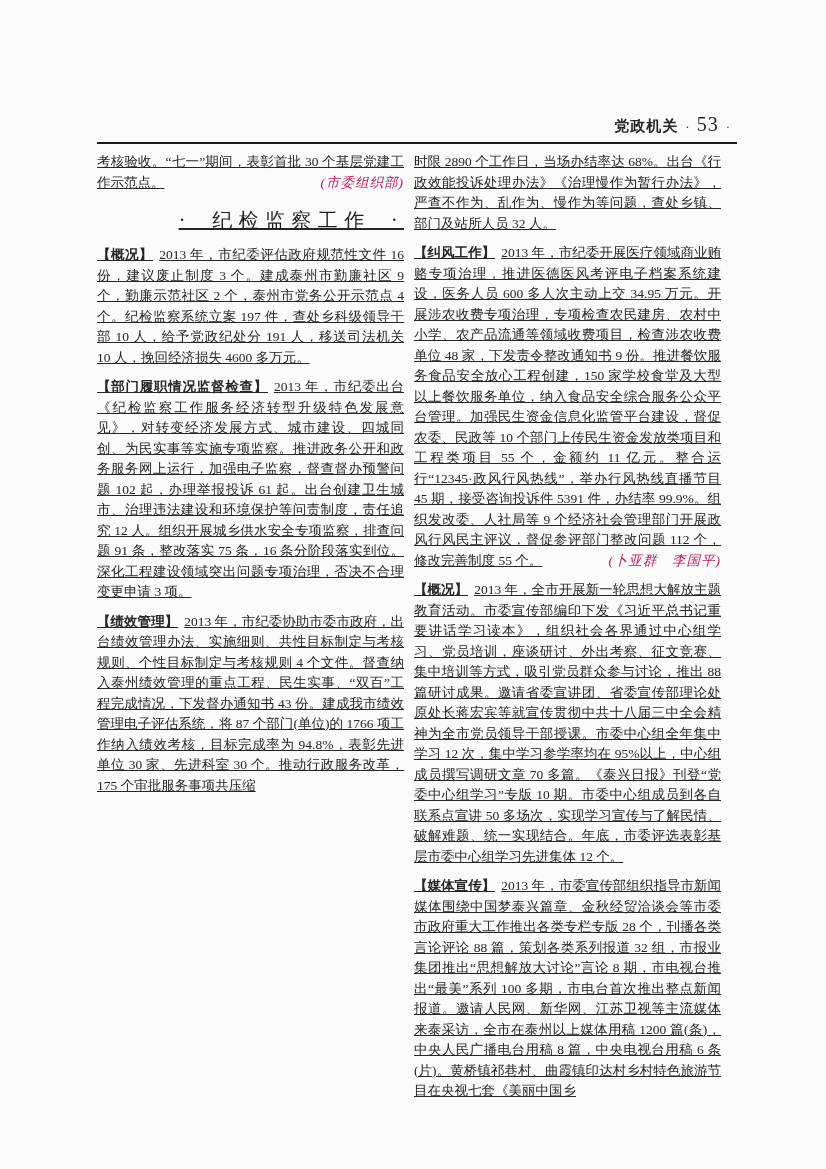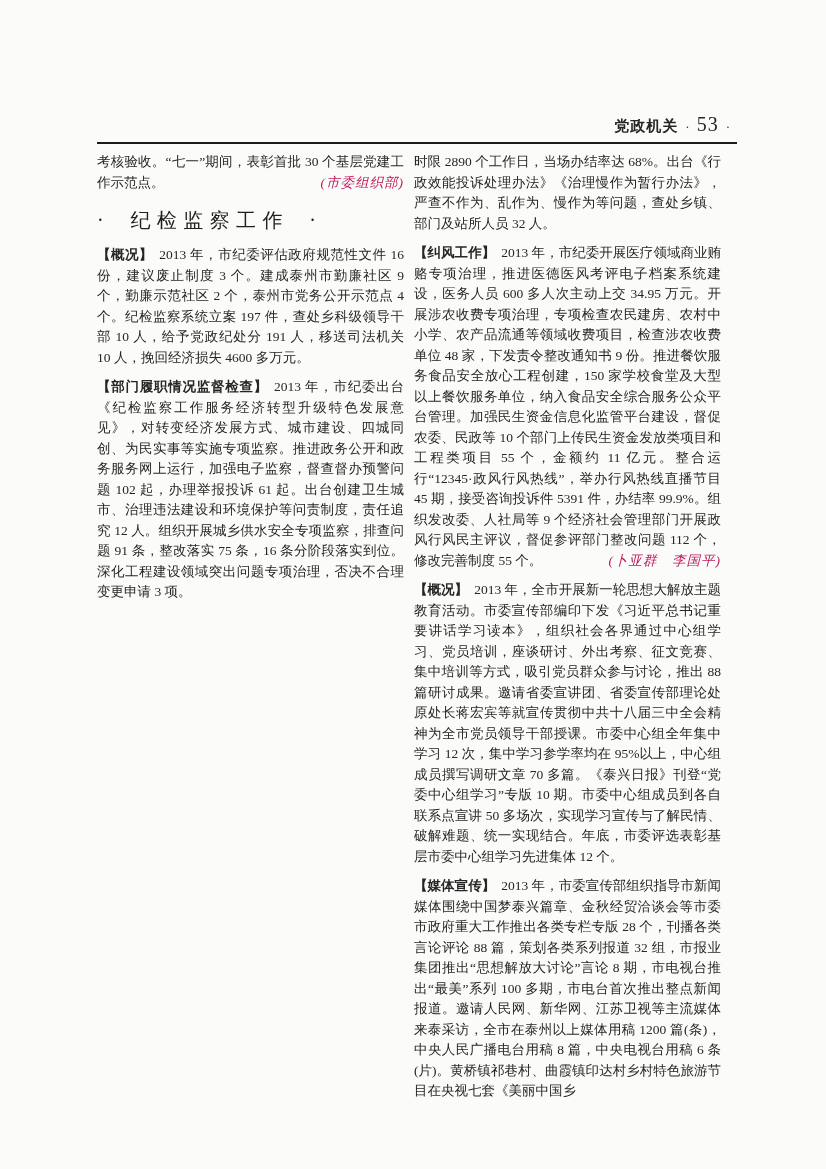--- a/index.html
+++ b/index.html
@@ -26,21 +26,21 @@
   .running-head .dot{padding:0 7px;font-size:13px;color:#333;}
   .running-head .pageno{font-size:20px;letter-spacing:1px;}
   .head-rule{
     position:absolute;top:142px;left:97px;width:640px;height:2px;
     background:#1b1b1b;
   }
 
   
   .columns{
     position:absolute;top:152px;left:97px;width:640px;
-    display:flex;gap:10px;
+    display:flex;gap:10px;text-decoration:underline;
   }
   .col{width:307px;}
 
   .para{
     margin:0 0 9px 0;
     font-size:13.5px;line-height:20.5px;
     text-align:justify;
   }
   .para:last-child{margin-bottom:0;}
   .entry-label{
@@ -51,21 +51,21 @@
   }
   .attr{
     float:right;
     font-style:italic;
     letter-spacing:1px;
     color:#be185d;
   }
   .sec-head{
     margin:14px 0 11px 0;
     font-size:20px;font-weight:normal;
-    text-align:left;
+    text-align:right;
     letter-spacing:0.32em;
     word-spacing:0.45em;
     color:#1f1f1f;
     white-space:nowrap;
   }
 </style>
 </head>
 <body>
 
 <div class="page">
@@ -89,20 +89,23 @@
       <p class="para">
         <span class="entry-label">【概况】</span><span>2013 年，市纪委评估政府规范性文件 16 份，建议废止制度 3 个。建成泰州市勤廉社区 9 个，勤廉示范社区 2 个，泰州市党务公开示范点 4 个。纪检监察系统立案 197 件，查处乡科级领导干部 10 人，给予党政纪处分 191 人，移送司法机关 10 人，挽回经济损失 4600 多万元。</span>
       </p>
 
 
 
       <p class="para">
         <span class="entry-label">【部门履职情况监督检查】</span><span>2013 年，市纪委出台《纪检监察工作服务经济转型升级特色发展意见》，对转变经济发展方式、城市建设、四城同创、为民实事等实施专项监察。推进政务公开和政务服务网上运行，加强电子监察，督查督办预警问题 102 起，办理举报投诉 61 起。出台创建卫生城市、治理违法建设和环境保护等问责制度，责任追究 12 人。组织开展城乡供水安全专项监察，排查问题 91 条，整改落实 75 条，16 条分阶段落实到位。深化工程建设领域突出问题专项治理，否决不合理变更申请 3 项。</span>
       </p>
 
+      <p class="para">
+        <span class="entry-label">【绩效管理】</span><span>2013 年，市纪委协助市委市政府，出台绩效管理办法、实施细则、共性目标制定与考核规则、个性目标制定与考核规则 4 个文件。督查纳入泰州绩效管理的重点工程、民生实事、“双百”工程完成情况，下发督办通知书 43 份。建成我市绩效管理电子评估系统，将 87 个部门(单位)的 1766 项工作纳入绩效考核，目标完成率为 94.8%，表彰先进单位 30 家、先进科室 30 个。推动行政服务改革，175 个审批服务事项共压缩</span>
+      </p>
 
     </div>
 
     <div class="col">
 
       <p class="para">
         <span>时限 2890 个工作日，当场办结率达 68%。出台《行政效能投诉处理办法》《治理慢作为暂行办法》，严查不作为、乱作为、慢作为等问题，查处乡镇、部门及站所人员 32 人。</span>
       </p>
 
       <p class="para">

